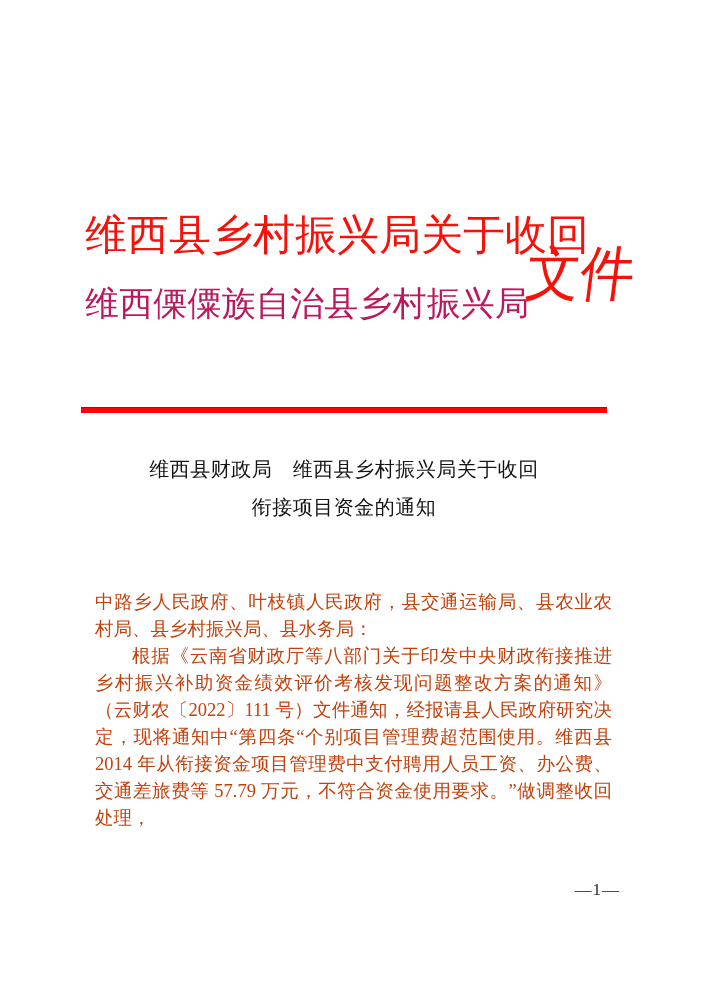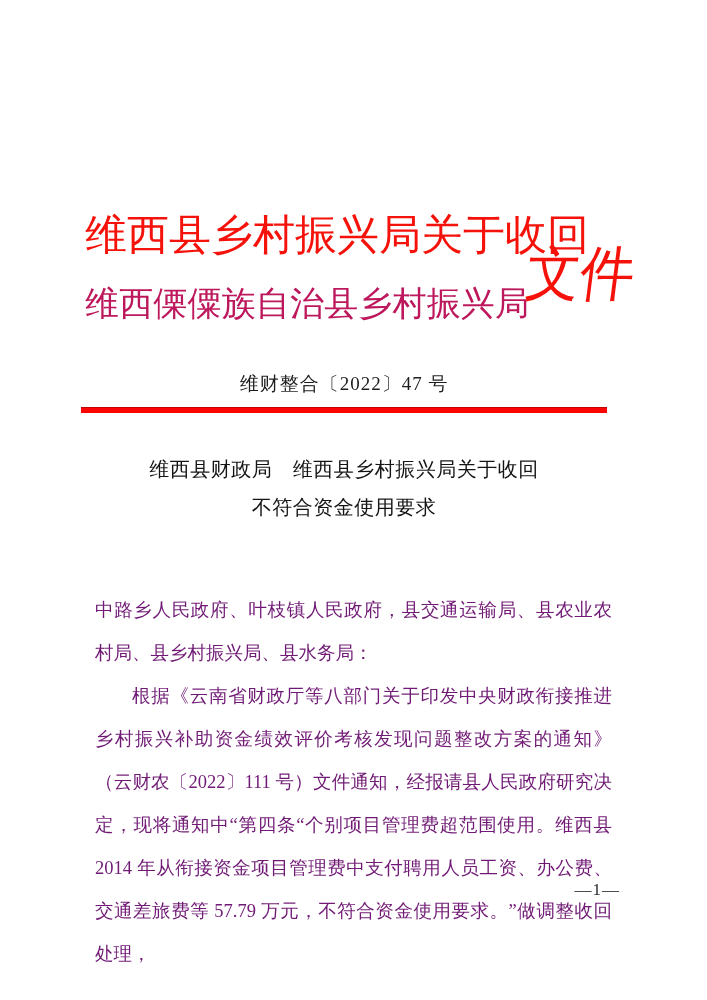--- a/index.html
+++ b/index.html
@@ -88,22 +88,22 @@
     letter-spacing: 0.5px;
   }
   .doc-title .t-line { display: block; }
   
   .doc-body {
     position: absolute;
     left: 95px;
     top: 589px;
     width: 517px;
     font-size: 18.5px;
-    line-height: 43px;
-    color: #701a75;
+    line-height: 27px;
+    color: #c2410c;
     text-align: justify;
   }
   .doc-body p {
     margin: 0;
     padding: 0;
   }
   .doc-body p.indent {
     text-indent: 2em;
   }
   
@@ -122,27 +122,26 @@
 
 <div class="page">
 
   <div class="issuer-block">
     <span class="issuer-line1">维西县乡村振兴局关于收回</span>
     <span class="issuer-line2">维西傈僳族自治县乡村振兴局</span>
   </div>
 
   <div class="doc-word">文件</div>
 
-  <div class="doc-number">维财整合〔2022〕47 号</div>
 
   <div class="red-rule"></div>
 
   <div class="doc-title">
     <span class="t-line">维西县财政局　维西县乡村振兴局关于收回</span>
-    <span class="t-line">不符合资金使用要求</span>
+    <span class="t-line">衔接项目资金的通知</span>
   </div>
 
   <div class="doc-body">
     <p>中路乡人民政府、叶枝镇人民政府，县交通运输局、县农业农村局、县乡村振兴局、县水务局：</p>
     <p class="indent">根据《云南省财政厅等八部门关于印发中央财政衔接推进乡村振兴补助资金绩效评价考核发现问题整改方案的通知》（云财农〔2022〕111 号）文件通知，经报请县人民政府研究决定，现将通知中“第四条“个别项目管理费超范围使用。维西县 2014 年从衔接资金项目管理费中支付聘用人员工资、办公费、交通差旅费等 57.79 万元，不符合资金使用要求。”做调整收回处理，</p>
   </div>
 
   <div class="page-number">—1—</div>
 
 </div>

